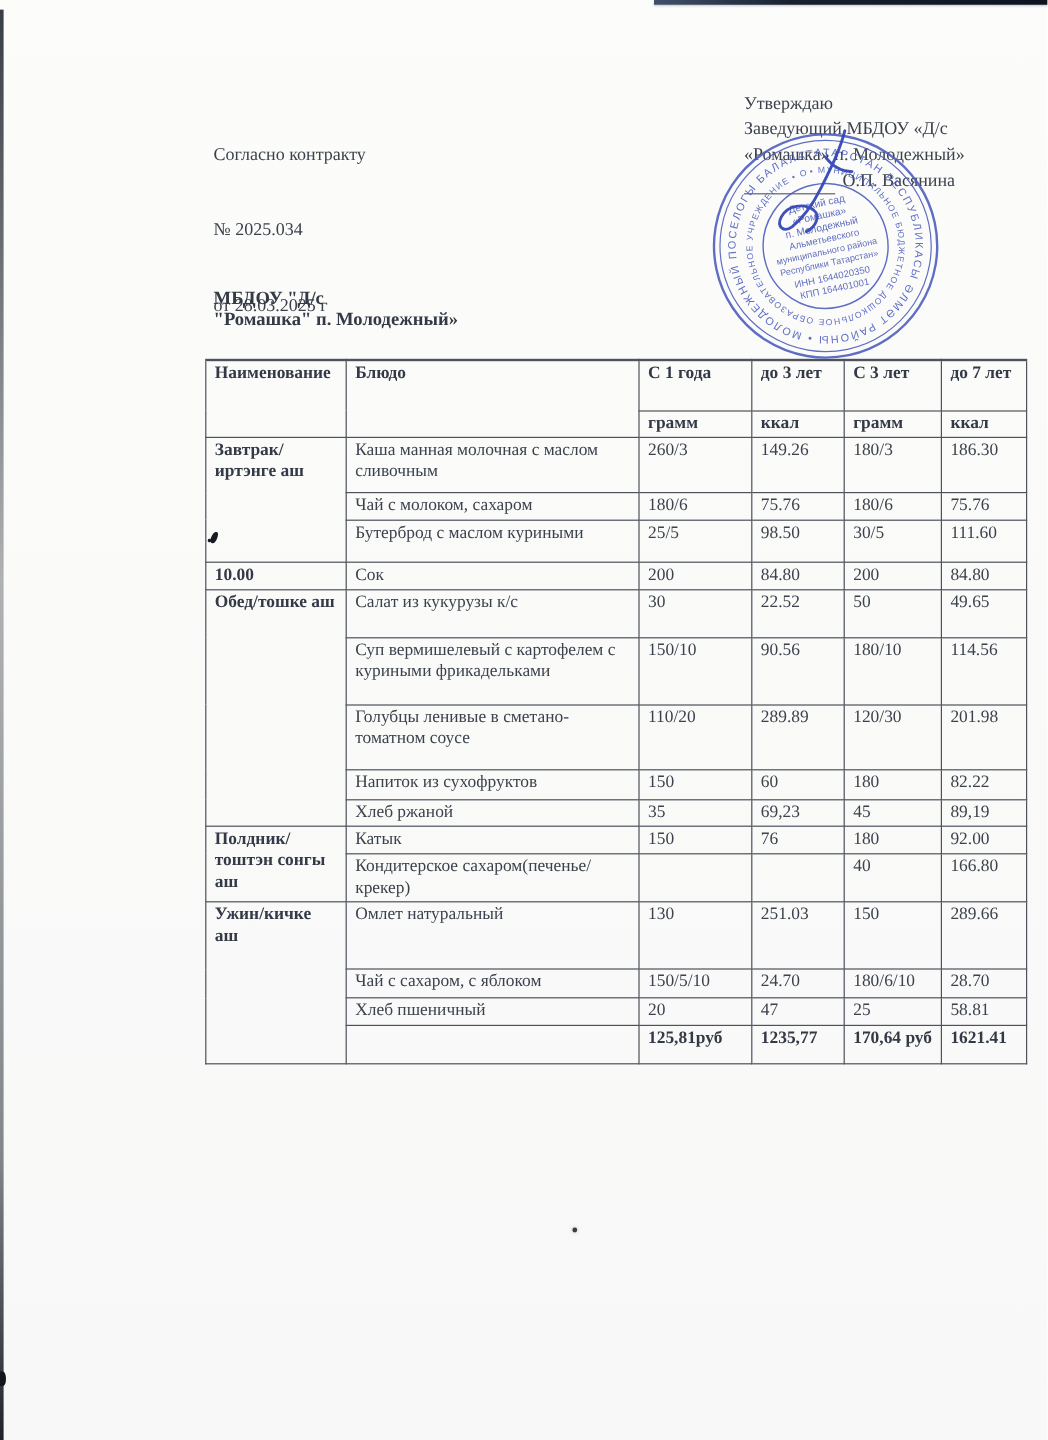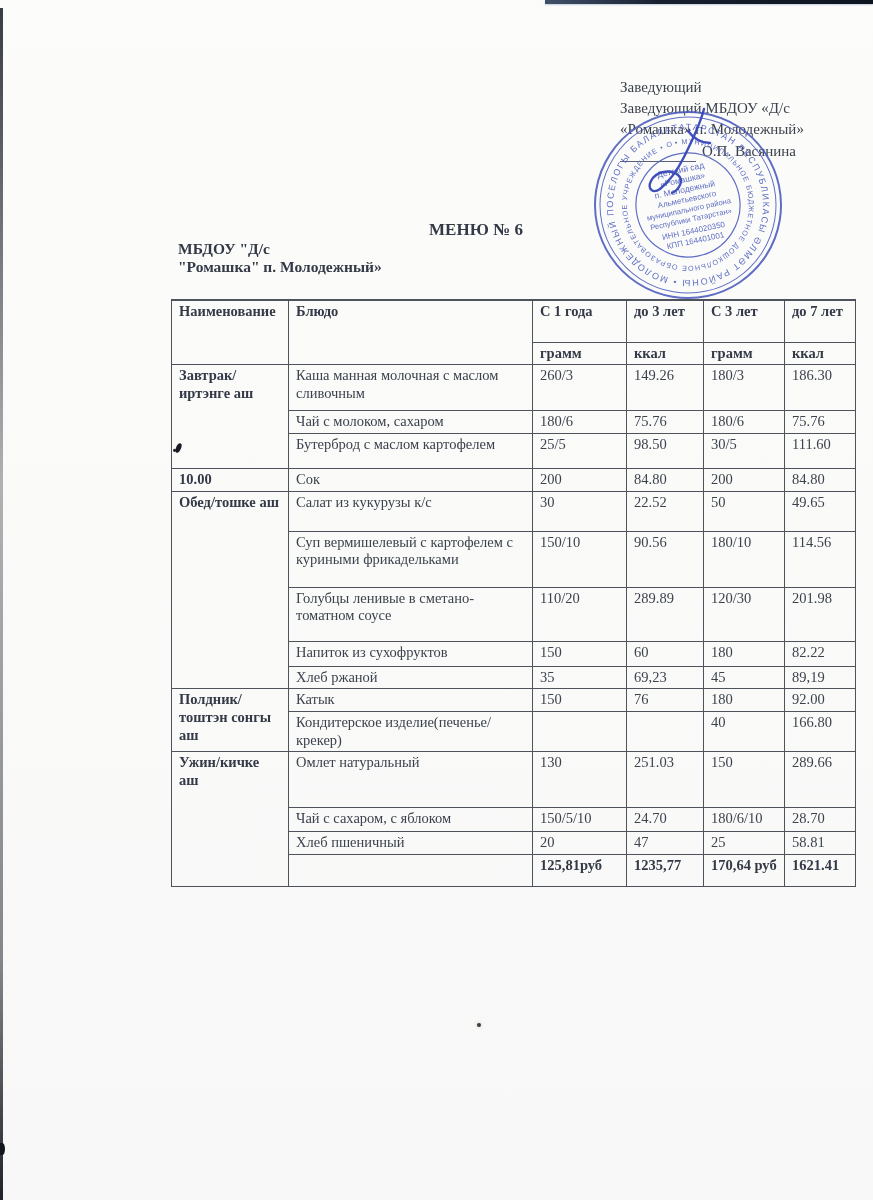--- a/index.html
+++ b/index.html
@@ -66,23 +66,28 @@
 <body>
 
 <div class="page">
 
   <div class="scan-streak-top"></div>
   <div class="scan-streak-left"></div>
   <div class="scan-blot-left"></div>
   <div class="ink-blot"></div>
   <div class="speck"></div>
 
+  <div class="contract-block">
+    <div>Согласно контракту</div>
+    <div>№ 2025.034</div>
+    <div>от 28.03.2025 г</div>
+  </div>
 
   <div class="approval-block">
-    <div>Заведующий</div>
+    <div>Утверждаю</div>
     <div>Заведующий МБДОУ «Д/с</div>
     <div>«Ромашка» п. Молодежный»</div>
     <div class="sig-row">
       <span class="sig-underline"></span>
       <span>О.П. Васянина</span>
     </div>
   </div>
 
   <svg class="stamp" viewBox="-112 -112 224 224">
     <g fill="none" stroke="#4a5abd">
@@ -114,21 +119,20 @@
     </g>
   </svg>
 
   <svg class="signature" viewBox="0 0 130 105">
     <g fill="none" stroke-width="2.4" stroke-linecap="round" stroke="#3647b8">
       <path d="M86,4 C82,20 74,36 66,52 C60,64 52,76 42,84 C35,89 29,84 33,76 C38,66 52,64 60,70 C66,75 62,84 54,88"></path>
       <path d="M70,26 C76,34 84,38 92,38"></path>
     </g>
   </svg>
 
-  <div class="doc-title">МЕНЮ № 6</div>
   <div class="org-block">
     <div>МБДОУ "Д/с</div>
     <div>"Ромашка" п. Молодежный»</div>
   </div>
 
   <table class="menu-table">
     <colgroup>
       <col style="width:117px">
         <col style="width:244px">
         <col style="width:94px">
@@ -162,21 +166,21 @@
         <td>186.30</td>
       </tr>
       <tr style="height:22px">
         <td>Чай с молоком, сахаром</td>
         <td>180/6</td>
         <td>75.76</td>
         <td>180/6</td>
         <td>75.76</td>
       </tr>
       <tr style="height:35px">
-        <td>Бутерброд с  маслом картофелем</td>
+        <td>Бутерброд с  маслом куриными</td>
         <td>25/5</td>
         <td>98.50</td>
         <td>30/5</td>
         <td>111.60</td>
       </tr>
       <tr style="height:22px">
         <td class="cell-section">10.00</td>
         <td>Сок</td>
         <td>200</td>
         <td>84.80</td>
@@ -221,21 +225,21 @@
       </tr>
       <tr style="height:22px">
         <td class="cell-section" rowspan="2">Полдник/тоштэн сонгы аш</td>
         <td>Катык</td>
         <td>150</td>
         <td>76</td>
         <td>180</td>
         <td>92.00</td>
       </tr>
       <tr style="height:38px">
-        <td class="indent">Кондитерское изделие(печенье/крекер)</td>
+        <td class="indent">Кондитерское сахаром(печенье/крекер)</td>
         <td></td>
         <td></td>
         <td>40</td>
         <td>166.80</td>
       </tr>
       <tr style="height:56px">
         <td class="cell-section" rowspan="4">Ужин/кичке аш</td>
         <td>Омлет натуральный</td>
         <td>130</td>
         <td>251.03</td>

